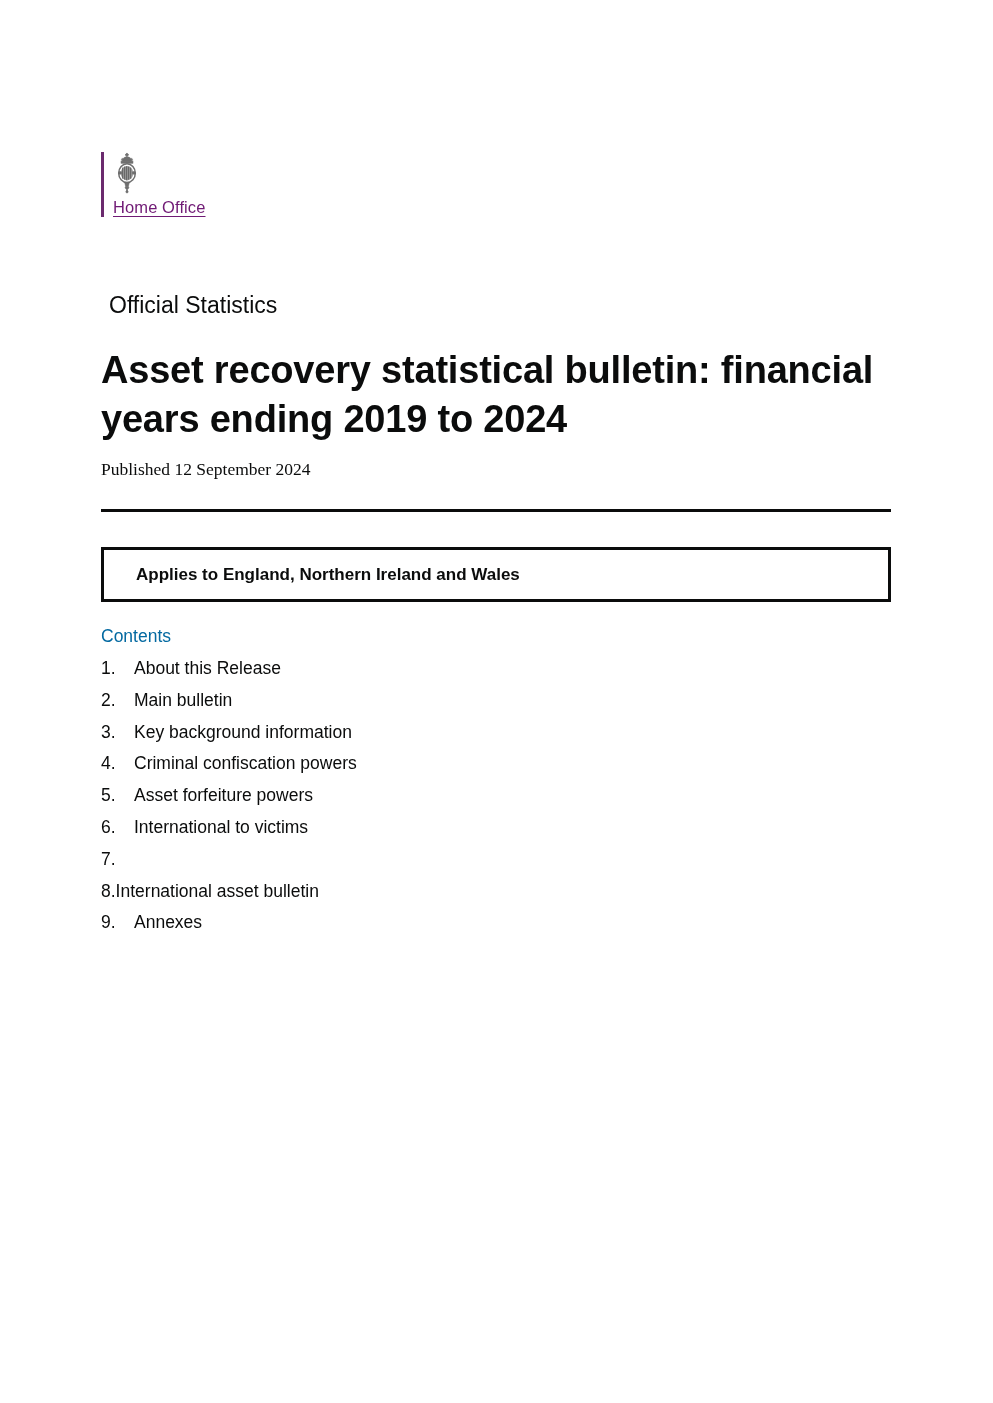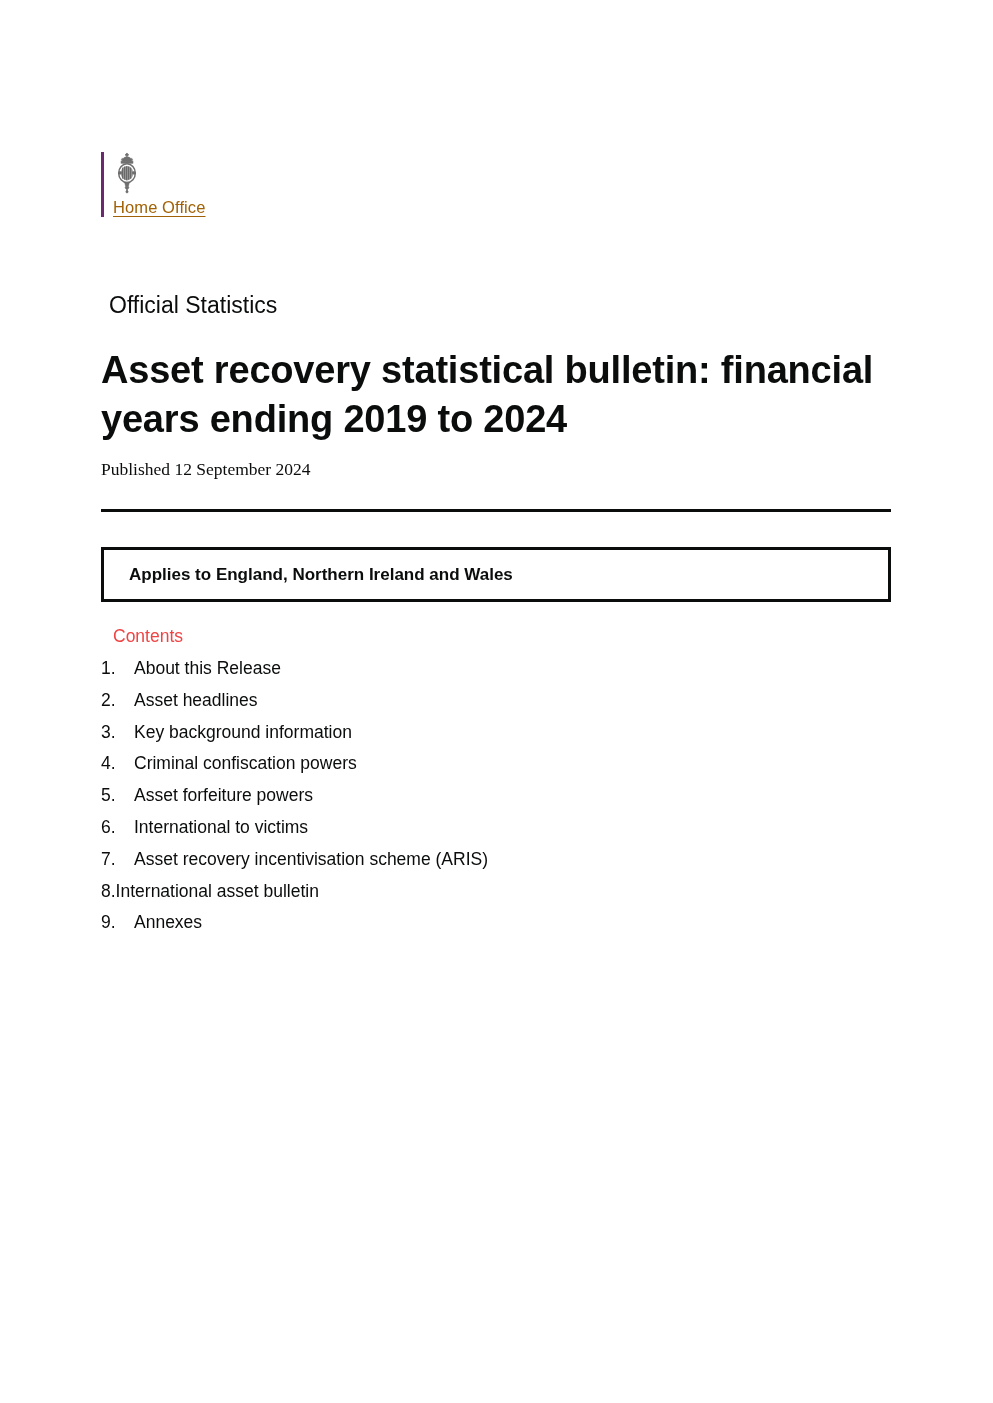--- a/index.html
+++ b/index.html
@@ -51,21 +51,21 @@
   }
   .crest {
     width: 28px;
     height: 44px;
     display: block;
   }
   .logo-name {
     margin-top: 1px;
     font-size: 16.5px;
     line-height: 20px;
-    color: #a16207;
+    color: #701a75;
     text-decoration: underline;
     text-underline-offset: 2.5px;
     letter-spacing: 0.1px;
     white-space: nowrap;
   }
 
   
   .eyebrow {
     position: absolute;
     left: 8px;
@@ -115,37 +115,37 @@
     left: 0;
     top: 547px;
     width: 790px;
     height: 55px;
     border: 3px solid #0b0c0c;
     box-sizing: border-box;
     display: flex;
     align-items: center;
   }
   .applies-text {
-    padding-left: 25px;
+    padding-left: 32px;
     font-size: 17px;
     line-height: 22px;
     font-weight: 700;
     color: #0b0c0c;
     white-space: nowrap;
   }
 
   
   .contents-heading {
     position: absolute;
-    left: 12px;
+    left: 0;
     top: 624px;
     font-size: 17.5px;
     line-height: 24px;
     font-weight: 400;
-    color: #ef4444;
+    color: #0369a1;
     text-align: right;
   }
   .contents-list {
     position: absolute;
     left: 0;
     top: 657px;
     width: 790px;
     margin: 0;
     padding: 0;
     list-style: none;
@@ -231,41 +231,40 @@
     </div>
 
     <div class="contents-heading">Contents</div>
     <ul class="contents-list" id="contents-list">
         <li>
           <span class="c-num">1.</span>
           <span class="c-label">About this Release</span>
         </li>
         <li>
           <span class="c-num">2.</span>
-          <span class="c-label">Asset headlines</span>
+          <span class="c-label">Main bulletin</span>
         </li>
         <li>
           <span class="c-num">3.</span>
           <span class="c-label">Key background information</span>
         </li>
         <li>
           <span class="c-num">4.</span>
           <span class="c-label">Criminal confiscation powers</span>
         </li>
         <li>
           <span class="c-num">5.</span>
           <span class="c-label">Asset forfeiture powers</span>
         </li>
         <li>
           <span class="c-num">6.</span>
           <span class="c-label">International to victims</span>
         </li>
         <li>
           <span class="c-num">7.</span>
-          <span class="c-label">Asset recovery incentivisation scheme (ARIS)</span>
         </li>
         <li class="tight">
           <span class="c-num">8.</span>
           <span class="c-label">International asset bulletin</span>
         </li>
         <li>
           <span class="c-num">9.</span>
           <span class="c-label">Annexes</span>
         </li>
       </ul>

